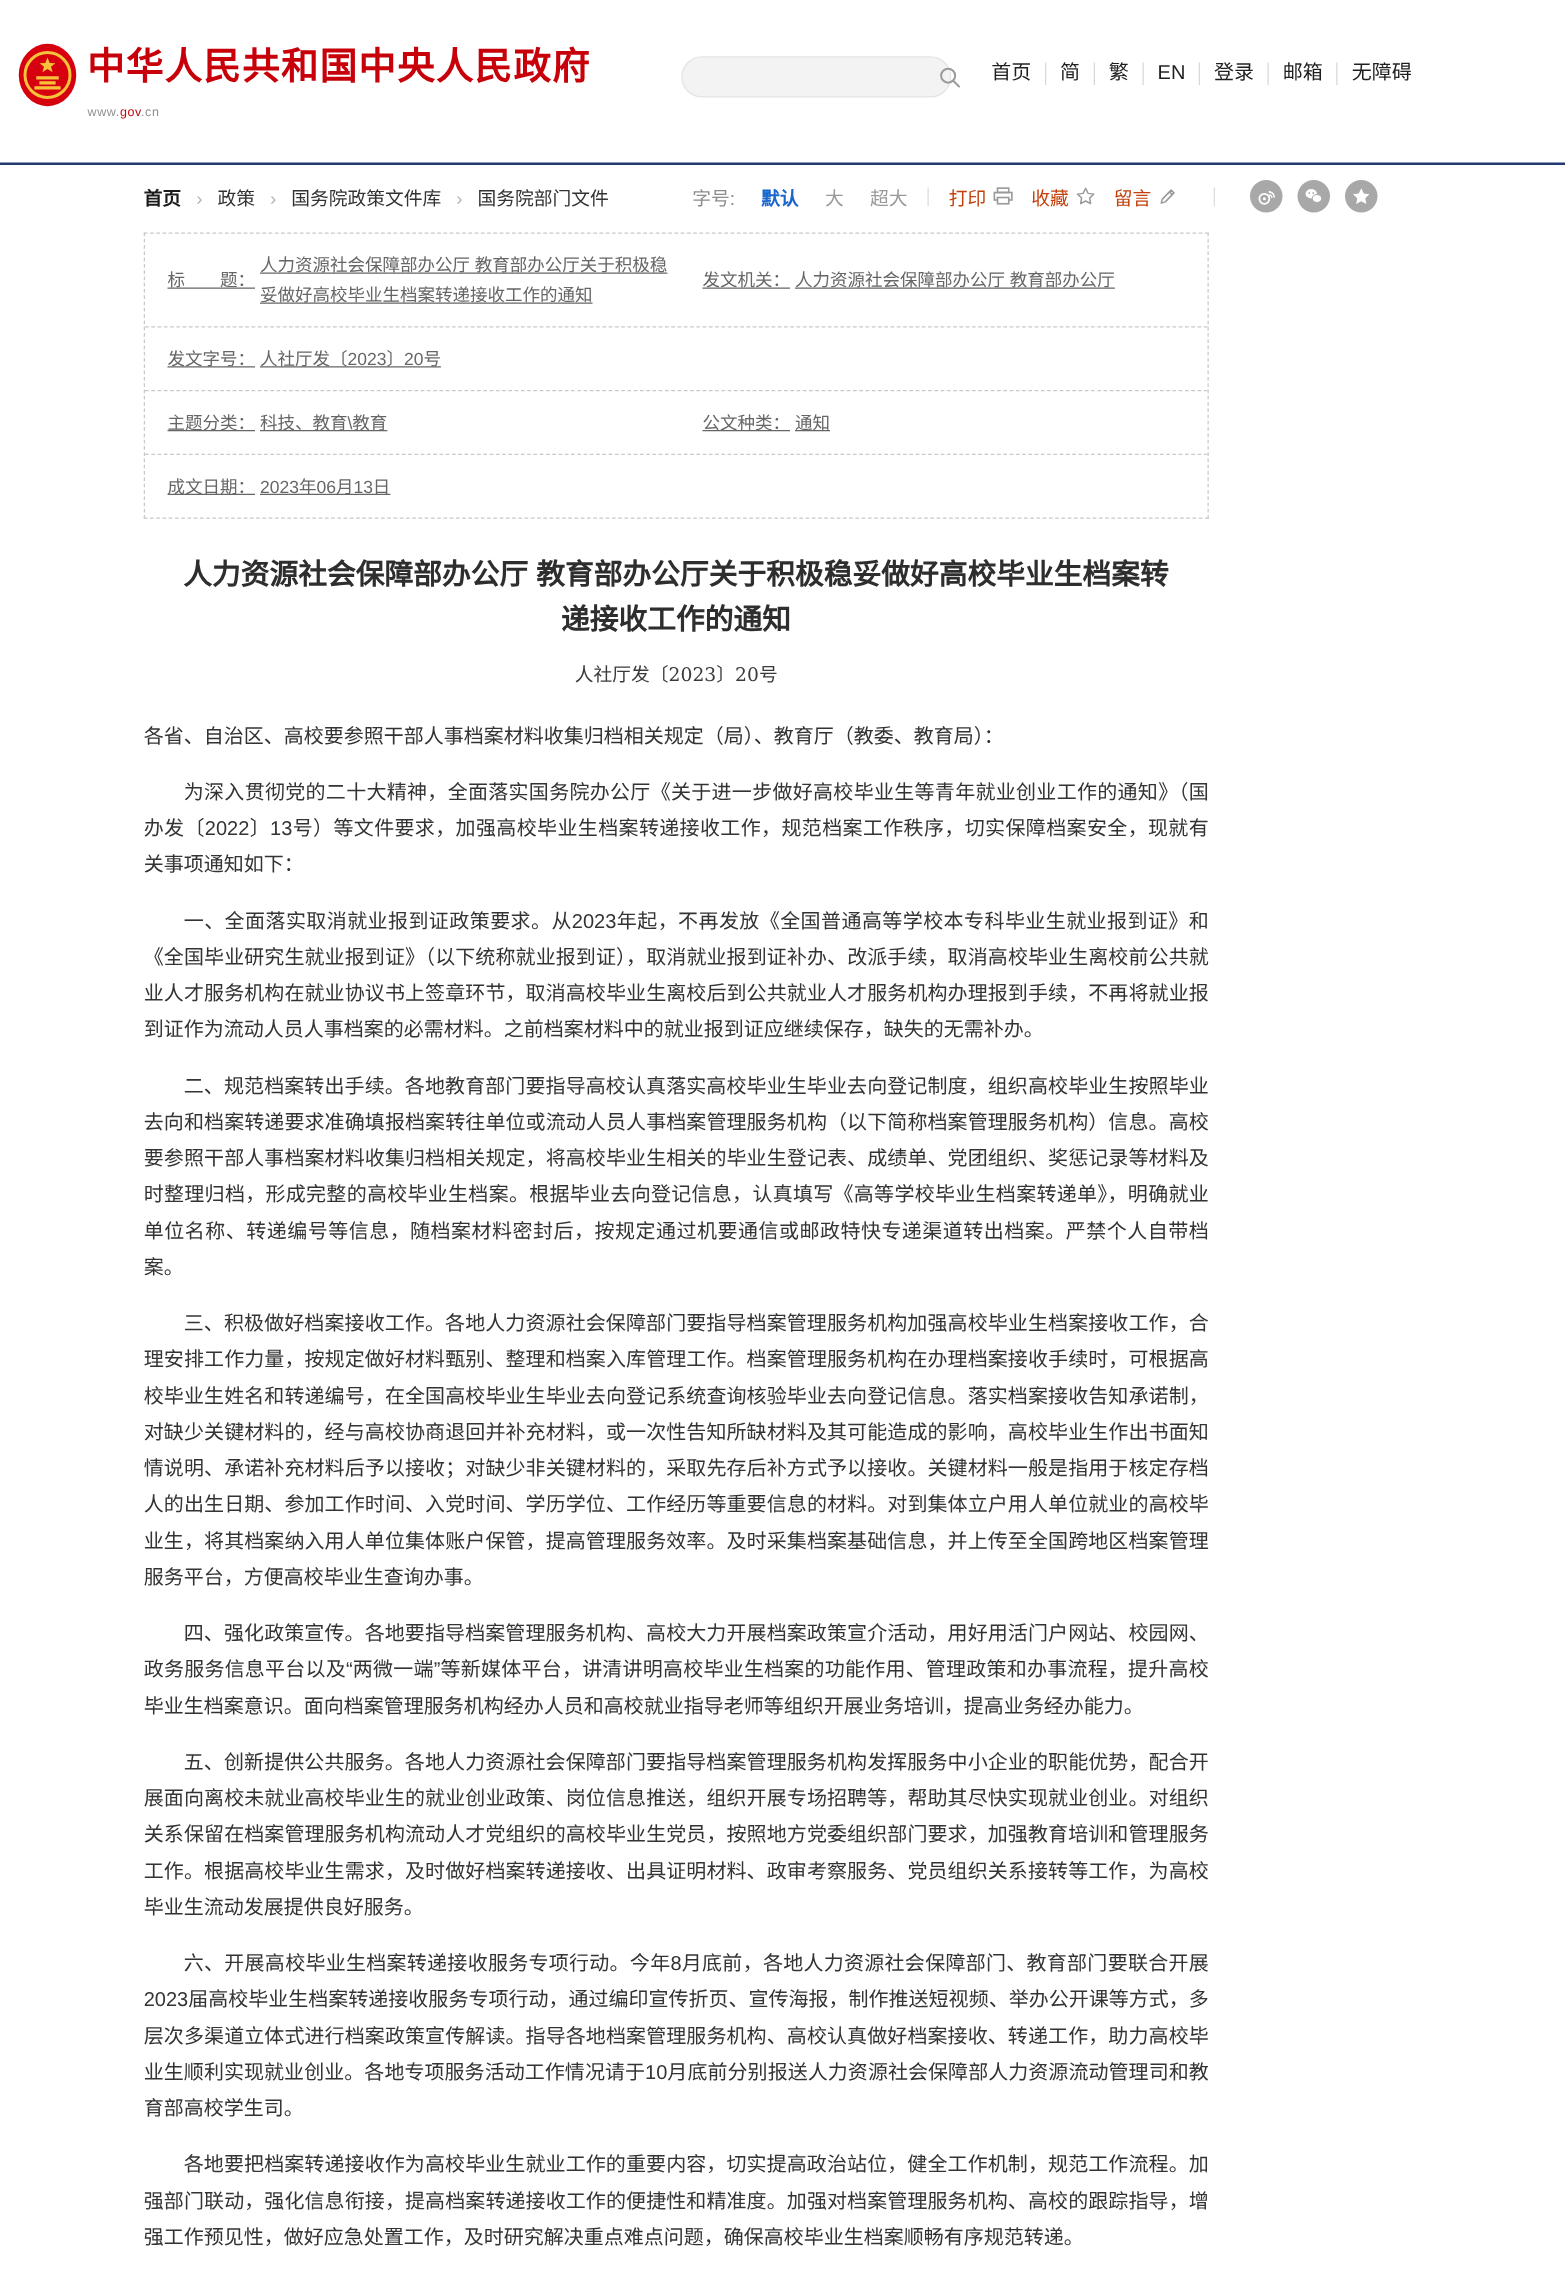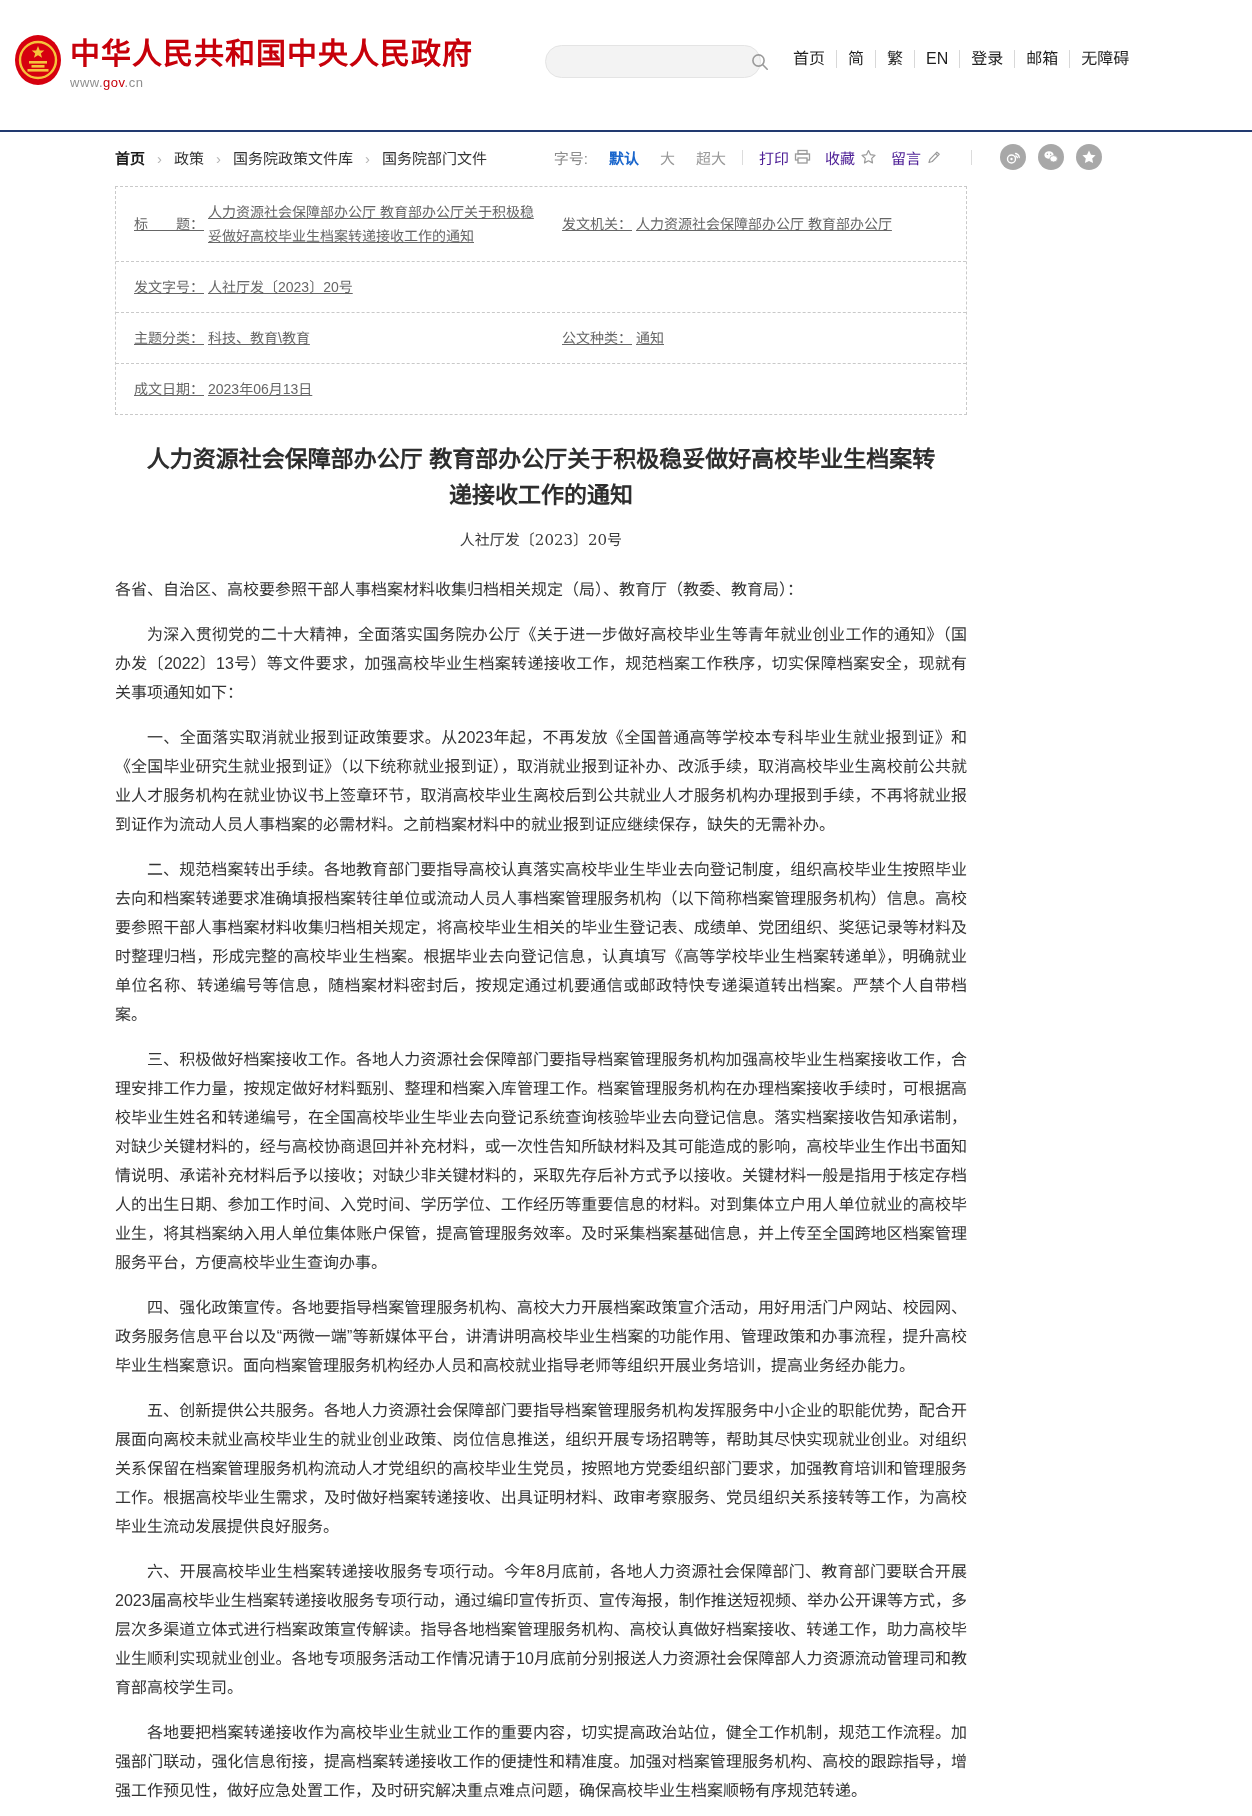--- a/index.html
+++ b/index.html
@@ -5,42 +5,42 @@
   * { margin:0; padding:0; box-sizing:border-box; }
   html,body { background:#ffffff; }
   body { width:1252px; min-height:1816px; font-family:"Liberation Sans","DejaVu Sans",sans-serif; color:#333; }
 
   
   .site-header { position:relative; height:132px; background:#fff; border-bottom:2px solid #223a70; }
   .logo-wrap { position:absolute; left:14px; top:34px; display:flex; }
   .emblem { width:48px; height:52px; }
   .logo-text { margin-left:8px; }
   .site-title { font-size:30px; font-weight:bold; color:#c7000a; letter-spacing:1px; line-height:36px; margin-top:2px; }
-  .site-url { font-size:13px; color:#8f8f8f; margin-top:3px; letter-spacing:.5px; }
+  .site-url { font-size:10px; color:#8f8f8f; margin-top:13px; letter-spacing:.5px; }
   .site-url .gov { color:#c7000a; }
   .search-box { position:absolute; left:545px; top:45px; width:216px; height:33px; background:#f3f3f3;
                 border:1px solid #e4e4e4; border-radius:17px; display:flex; align-items:center; }
   .search-input { flex:1; height:100%; border:none; outline:none; background:transparent; padding:0 8px 0 16px; font-size:14px; color:#333; }
   .search-icon { width:18px; height:18px; margin-right:12px; cursor:pointer; flex:0 0 auto; }
   .top-nav { position:absolute; left:782px; top:50px; list-style:none; display:flex; align-items:center; }
   .top-nav li { font-size:16px; color:#1f1f1f; padding:0 11px; line-height:18px; cursor:pointer; }
   .top-nav li + li { border-left:1px solid #d8d8d8; }
 
   
   .crumb-row { margin:10px 150px 0 115px; display:flex; align-items:center; height:30px; }
   .breadcrumb { display:flex; align-items:center; font-size:15px; color:#333; }
   .crumb { cursor:pointer; }
   .crumb + .crumb::before { content:"›"; color:#b5b5b5; margin:0 12px; font-size:15px; }
   .crumb.first { font-weight:bold; color:#1a1a1a; }
   .toolbar { margin-left:auto; display:flex; align-items:center; font-size:15px; color:#999; }
   .fs-label { color:#8c8c8c; }
   .fs-option { margin-left:21px; cursor:pointer; color:#999; }
   .fs-option.active { color:#1a66cc; font-weight:bold; }
   .tb-divider { width:1px; height:15px; background:#dcdcdc; margin:0 16px; }
-  .tb-item { display:flex; align-items:center; margin-right:14px; cursor:pointer; color:#4c1d95; }
+  .tb-item { display:flex; align-items:center; margin-right:14px; cursor:pointer; color:#c2410c; }
   .tb-item svg { margin-left:5px; }
   .share-group { display:flex; align-items:center; }
   .share-circle { width:26px; height:26px; border-radius:50%; background:#a8a8a8; margin-left:12px;
                   display:flex; align-items:center; justify-content:center; cursor:pointer; }
 
   
   .doc-meta { margin:14px 0 0 115px; width:852px; border:1px dashed #c9c9c9; font-size:14px; color:#666;text-decoration:underline; }
   .meta-row { display:grid; grid-template-columns:428px 1fr; }
   .meta-row + .meta-row { border-top:1px dashed #c9c9c9; }
   .meta-cell { display:flex; align-items:center; padding:13px 10px 13px 18px; line-height:24px; }

